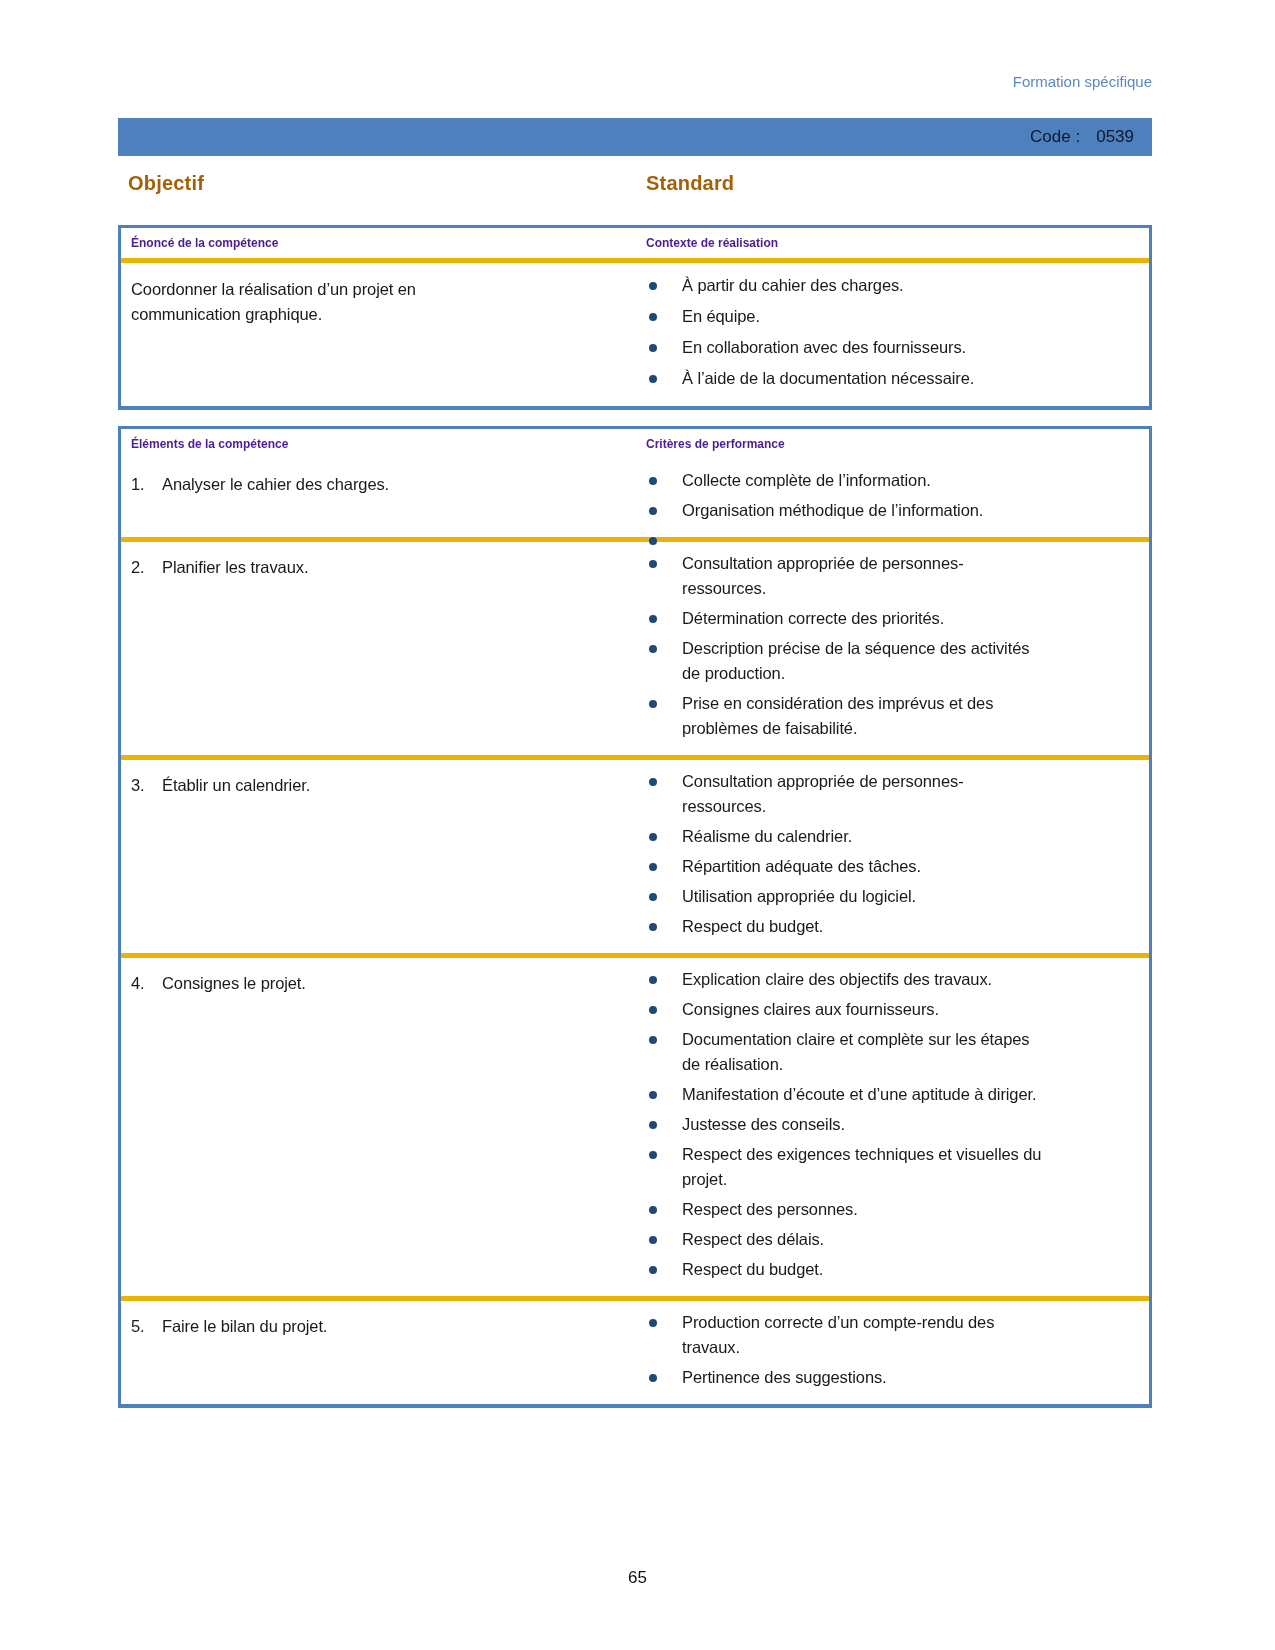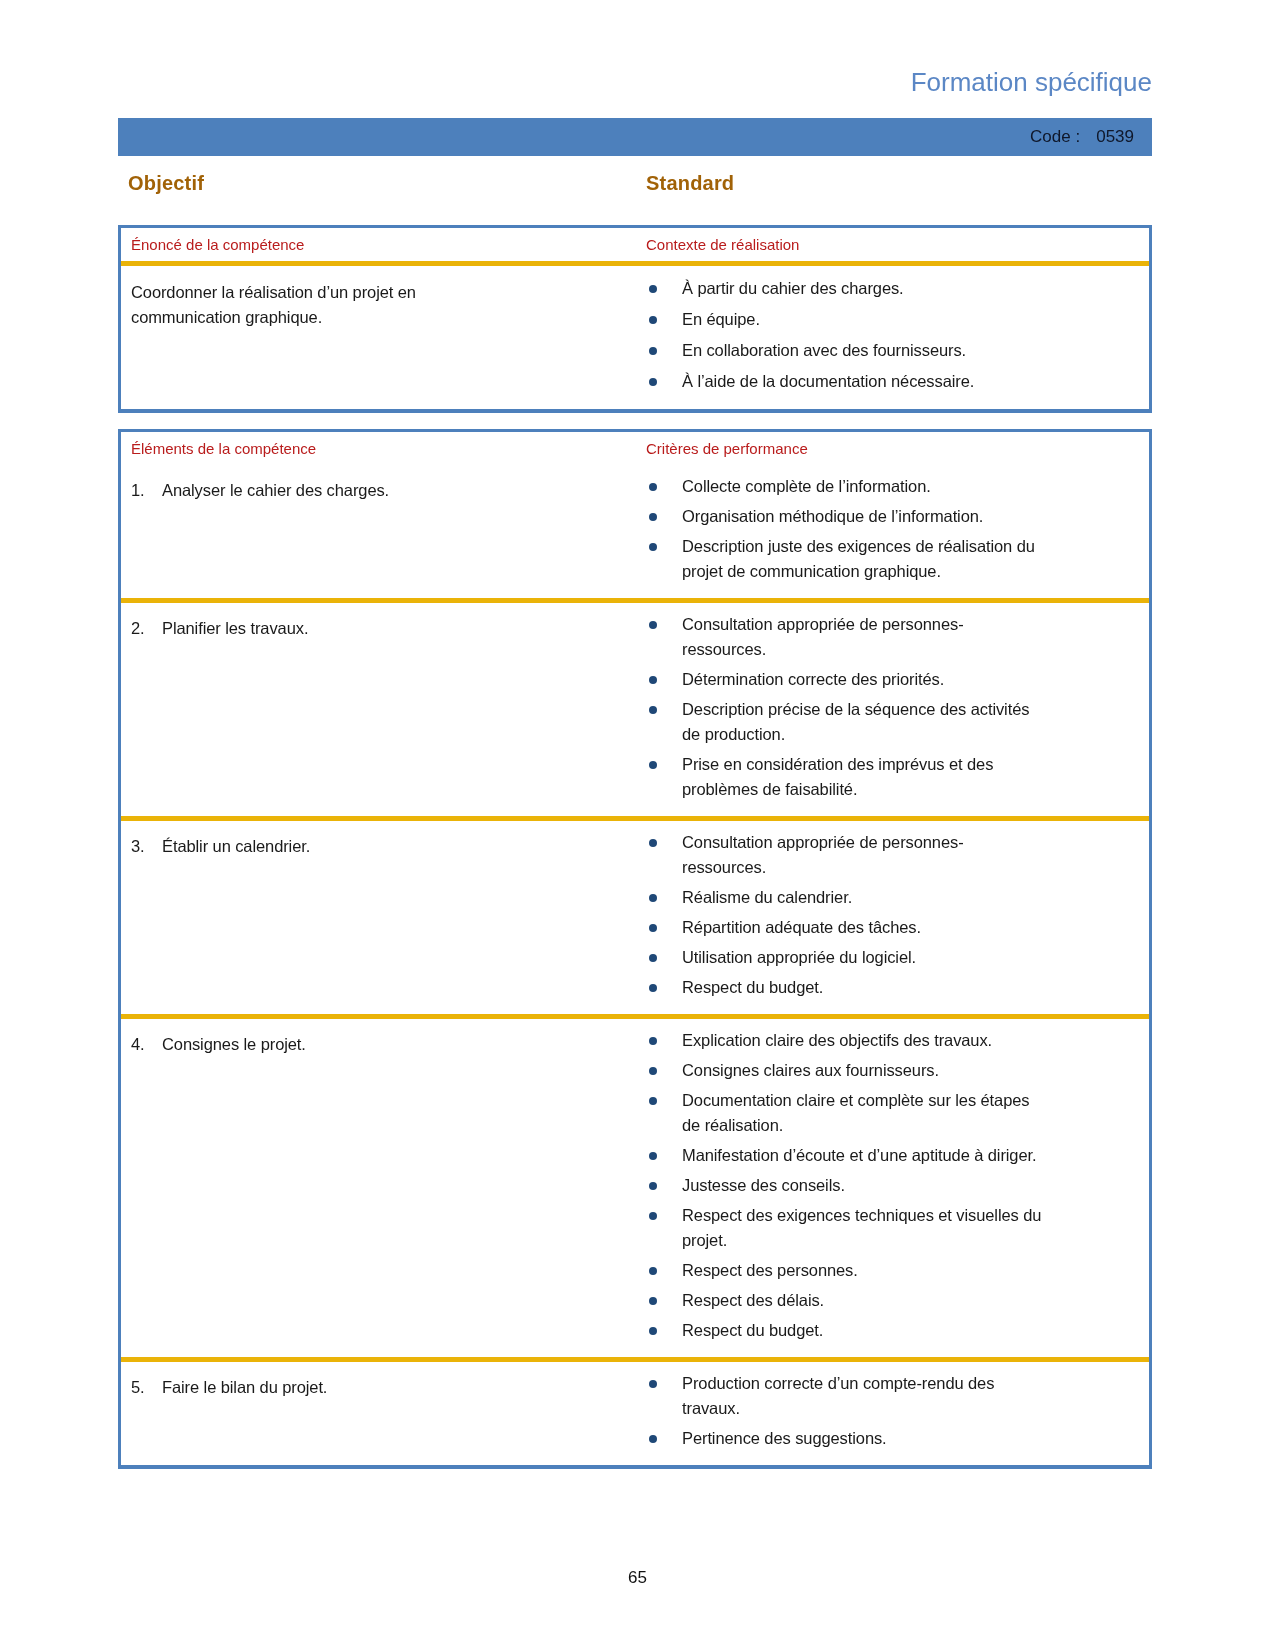--- a/index.html
+++ b/index.html
@@ -10,21 +10,21 @@
     font-family:"Liberation Sans","DejaVu Sans",sans-serif;
     color:#1a1a1a;
     overflow:hidden;
   }
   .content { position:absolute; left:118px; top:0; width:1034px; }
 
   .doc-header {
     padding-top:68px;
     text-align:right;
     color:#5b87c5;
-    font-size:26px;
+    font-size:15px;
     line-height:28px;
   }
 
   .code-bar {
     margin-top:22px;
     height:38px;
     background:#4d80bc;
     color:#0f172a;
     font-size:17px;
     display:flex;
@@ -55,21 +55,21 @@
   .tbl--first { margin-top:30px; }
   .tbl--second { margin-top:16px; }
 
   .row { display:flex; }
   .row + .row { border-top:5px solid #eab308; }
 
   .cell-left  { width:525px; box-sizing:border-box; padding:8px 14px 9px 10px; }
   .cell-right { flex:1; box-sizing:border-box; padding:4px 6px 9px 0; }
 
   .row--header .cell-left,
-  .row--header .cell-right { font-weight:normal; font-size:15px; padding-top:8px; padding-bottom:8px; color:#b91c1c; }
+  .row--header .cell-right { font-weight:bold; font-size:12px; padding-top:8px; padding-bottom:8px; color:#4c1d95; }
 
   .body-text { font-size:16.5px; line-height:25px; white-space:pre-line; letter-spacing:-0.1px; }
 
   .element-label { display:flex; font-size:16.5px; line-height:25px; padding-top:5px; letter-spacing:-0.1px; }
   .element-num { min-width:21px; margin-right:10px; }
 
   ul.criteria { list-style:none; margin:0; padding:0; }
   li.criterion {
     position:relative;
     padding-left:36px;
@@ -169,22 +169,20 @@
                 <li class="criterion">
     <span class="dot"></span>
     <span class="crit-text">Collecte complète de l’information.</span>
   </li>
                 <li class="criterion">
     <span class="dot"></span>
     <span class="crit-text">Organisation méthodique de l’information.</span>
   </li>
                 <li class="criterion">
     <span class="dot"></span>
-    <span class="crit-text">Description juste des exigences de réalisation du
-projet de communication graphique.</span>
   </li>
               </ul>
     </div>
   </div>
           <div class="row">
     <div class="cell-left">
       <div class="element-label">
         <span class="element-num">2.</span>
         <span class="element-text">Planifier les travaux.</span>
       </div>

